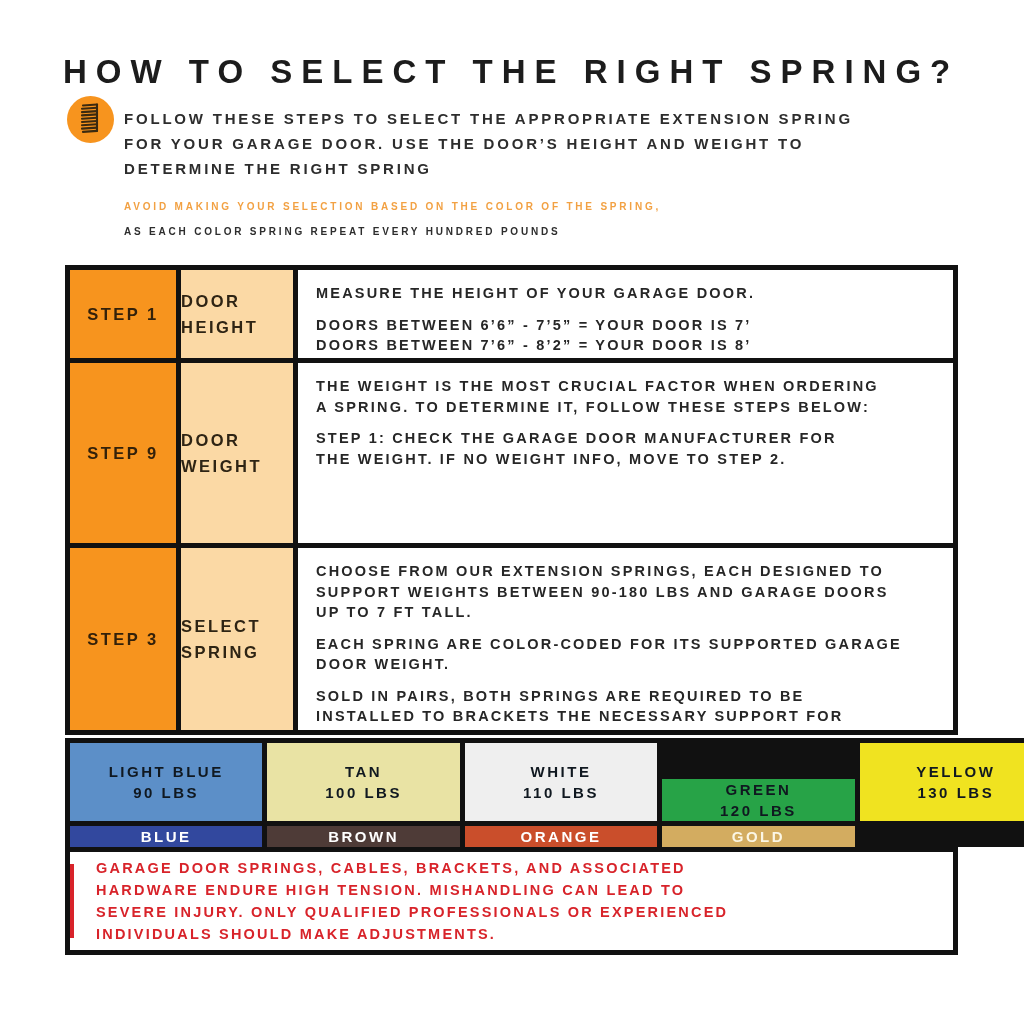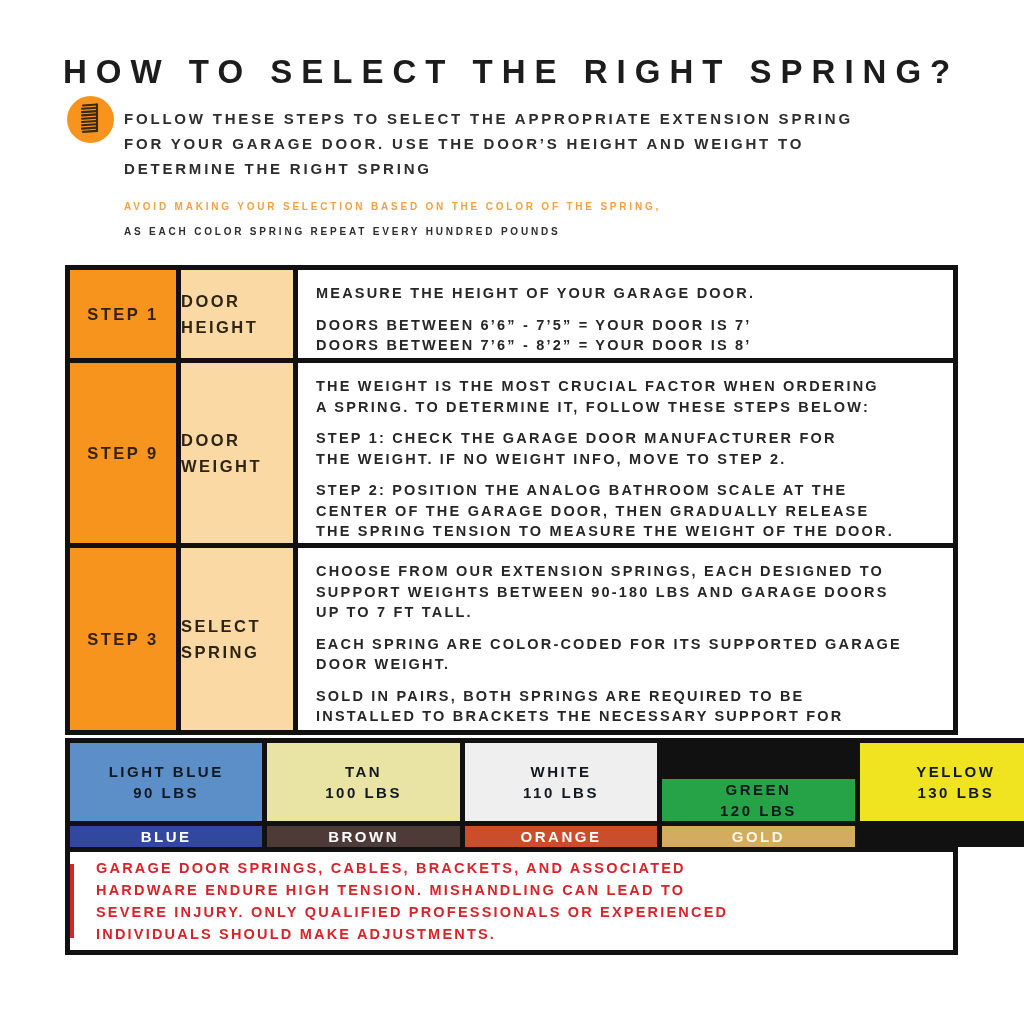--- a/index.html
+++ b/index.html
@@ -123,23 +123,20 @@
     </div>
 
     <div class="cell step-badge">STEP 9</div>
     <div class="cell step-label">DOOR
 WEIGHT</div>
     <div class="cell step-content">
       <p>THE WEIGHT IS THE MOST CRUCIAL FACTOR WHEN ORDERING
 A SPRING. TO DETERMINE IT, FOLLOW THESE STEPS BELOW:</p>
       <p>STEP 1: CHECK THE GARAGE DOOR MANUFACTURER FOR
 THE WEIGHT. IF NO WEIGHT INFO, MOVE TO STEP 2.</p>
-      <p>STEP 2: POSITION THE ANALOG BATHROOM SCALE AT THE
-CENTER OF THE GARAGE DOOR, THEN GRADUALLY RELEASE
-THE SPRING TENSION TO MEASURE THE WEIGHT OF THE DOOR.</p>
     </div>
 
     <div class="cell step-badge">STEP 3</div>
     <div class="cell step-label">SELECT
 SPRING</div>
     <div class="cell step-content">
       <p>CHOOSE FROM OUR EXTENSION SPRINGS, EACH DESIGNED TO
 SUPPORT WEIGHTS BETWEEN 90-180 LBS AND GARAGE DOORS
 UP TO 7 FT TALL.</p>
       <p>EACH SPRING ARE COLOR-CODED FOR ITS SUPPORTED GARAGE

